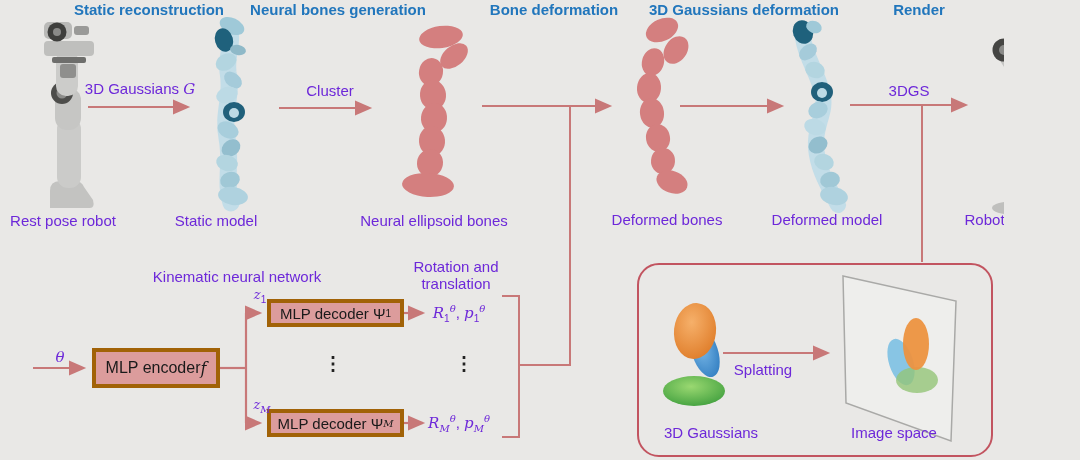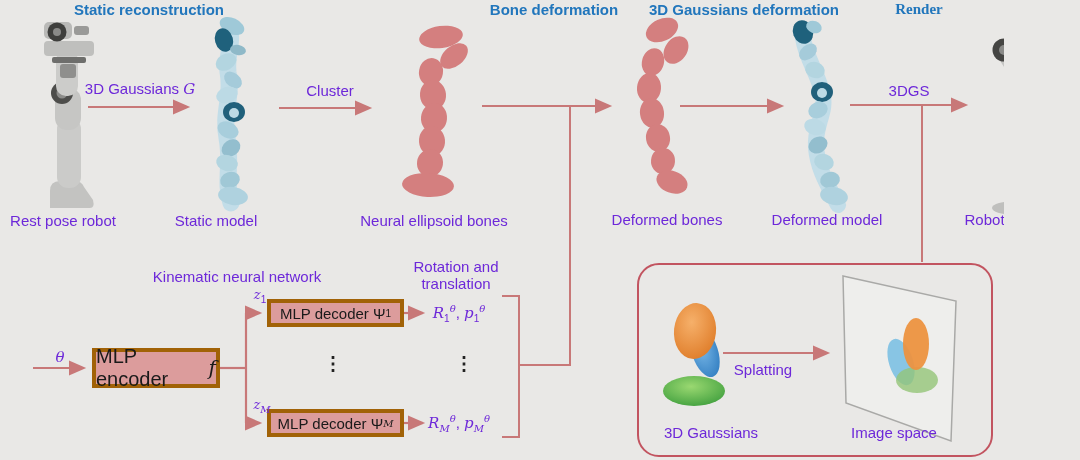--- a/index.html
+++ b/index.html
@@ -169,39 +169,40 @@
       <polygon points="843,276 956,301 951,441 846,403" fill="rgba(255,255,255,0.25)" stroke="#A9A9A7" stroke-width="1.5"></polygon>
       <ellipse cx="901" cy="362" rx="12" ry="24" fill="#82C2E4" opacity="0.95" transform="rotate(-18 901 362)"></ellipse>
       <ellipse cx="917" cy="380" rx="21" ry="13" fill="#93C478" opacity="0.8"></ellipse>
       <ellipse cx="916" cy="344" rx="13" ry="26" fill="#EC9240" opacity="0.95"></ellipse>
     </g>
   </svg>
 
   <div id="splat-box"></div>
 
   <div class="lbl hdr" style="left:149px;top:1px;">Static reconstruction</div>
+  <div class="lbl hdr" style="left:338px;top:1px;">Neural bones generation</div>
   <div class="lbl hdr" style="left:554px;top:1px;">Bone deformation</div>
   <div class="lbl hdr" style="left:744px;top:1px;">3D Gaussians deformation</div>
-  <div class="lbl hdr" style="left:919px;top:1px;font-family:Liberation Serif, serif;">Render</div>
+  <div class="lbl hdr" style="left:919px;top:1px;">Render</div>
 
   <div class="lbl" style="left:140px;top:80px;">3D Gaussians <i>G</i></div>
   <div class="lbl" style="left:330px;top:82px;">Cluster</div>
   <div class="lbl" style="left:909px;top:82px;">3DGS</div>
 
   <div class="lbl" style="left:63px;top:212px;">Rest pose robot</div>
   <div class="lbl" style="left:216px;top:212px;">Static model</div>
   <div class="lbl" style="left:434px;top:212px;">Neural ellipsoid bones</div>
   <div class="lbl" style="left:667px;top:211px;">Deformed bones</div>
   <div class="lbl" style="left:827px;top:211px;">Deformed model</div>
   <div class="lbl" style="left:237px;top:268px;">Kinematic neural network</div>
 
   <div class="lbl" style="left:1022px;top:211px;">Robot image at <i>θ</i></div>
   <div class="lbl" style="left:60px;top:348px;"><i>θ</i></div>
 
-  <div class="pinkbox" style="left:92px;top:348px;width:128px;height:40px;font-size:20px;">MLP encoder <i>f</i></div>
+  <div class="pinkbox" style="left:92px;top:348px;width:128px;height:40px;font-size:16px;">MLP encoder <i>f</i></div>
   <div class="pinkbox" style="left:267px;top:299px;width:137px;height:28px;">MLP decoder Ψ<sub>1</sub></div>
   <div class="pinkbox" style="left:267px;top:409px;width:137px;height:28px;">MLP decoder Ψ<sub><i>M</i></sub></div>
 
   <div class="lbl small" style="left:252px;top:288px;"><i>z</i><sub>1</sub></div>
   <div class="lbl small" style="left:254px;top:398px;"><i>z</i><sub><i>M</i></sub></div>
 
   <div class="lbl wrap" style="left:456px;top:258px;width:104px;white-space:normal;">Rotation and translation</div>
   <div class="lbl" style="left:459px;top:303px;"><i>R</i><sub>1</sub><sup><i>θ</i></sup>, <i>p</i><sub>1</sub><sup><i>θ</i></sup></div>
   <div class="lbl" style="left:459px;top:413px;"><i>R</i><sub><i>M</i></sub><sup><i>θ</i></sup>, <i>p</i><sub><i>M</i></sub><sup><i>θ</i></sup></div>
 

